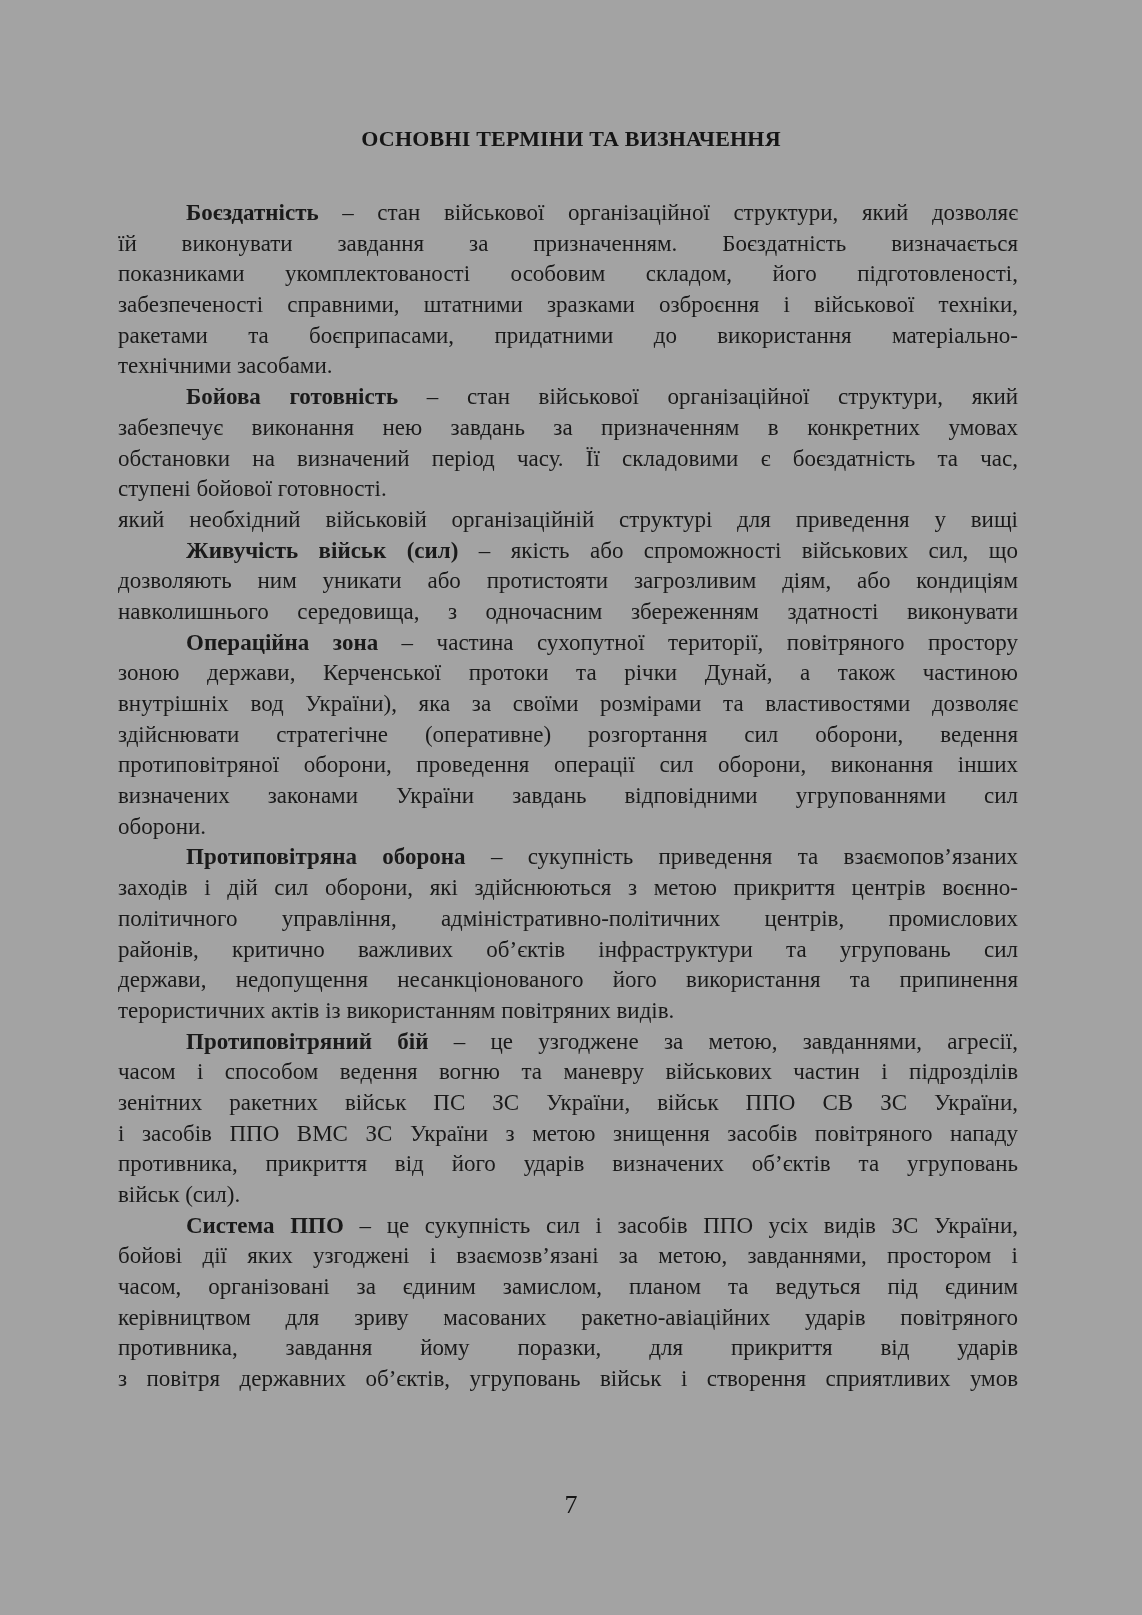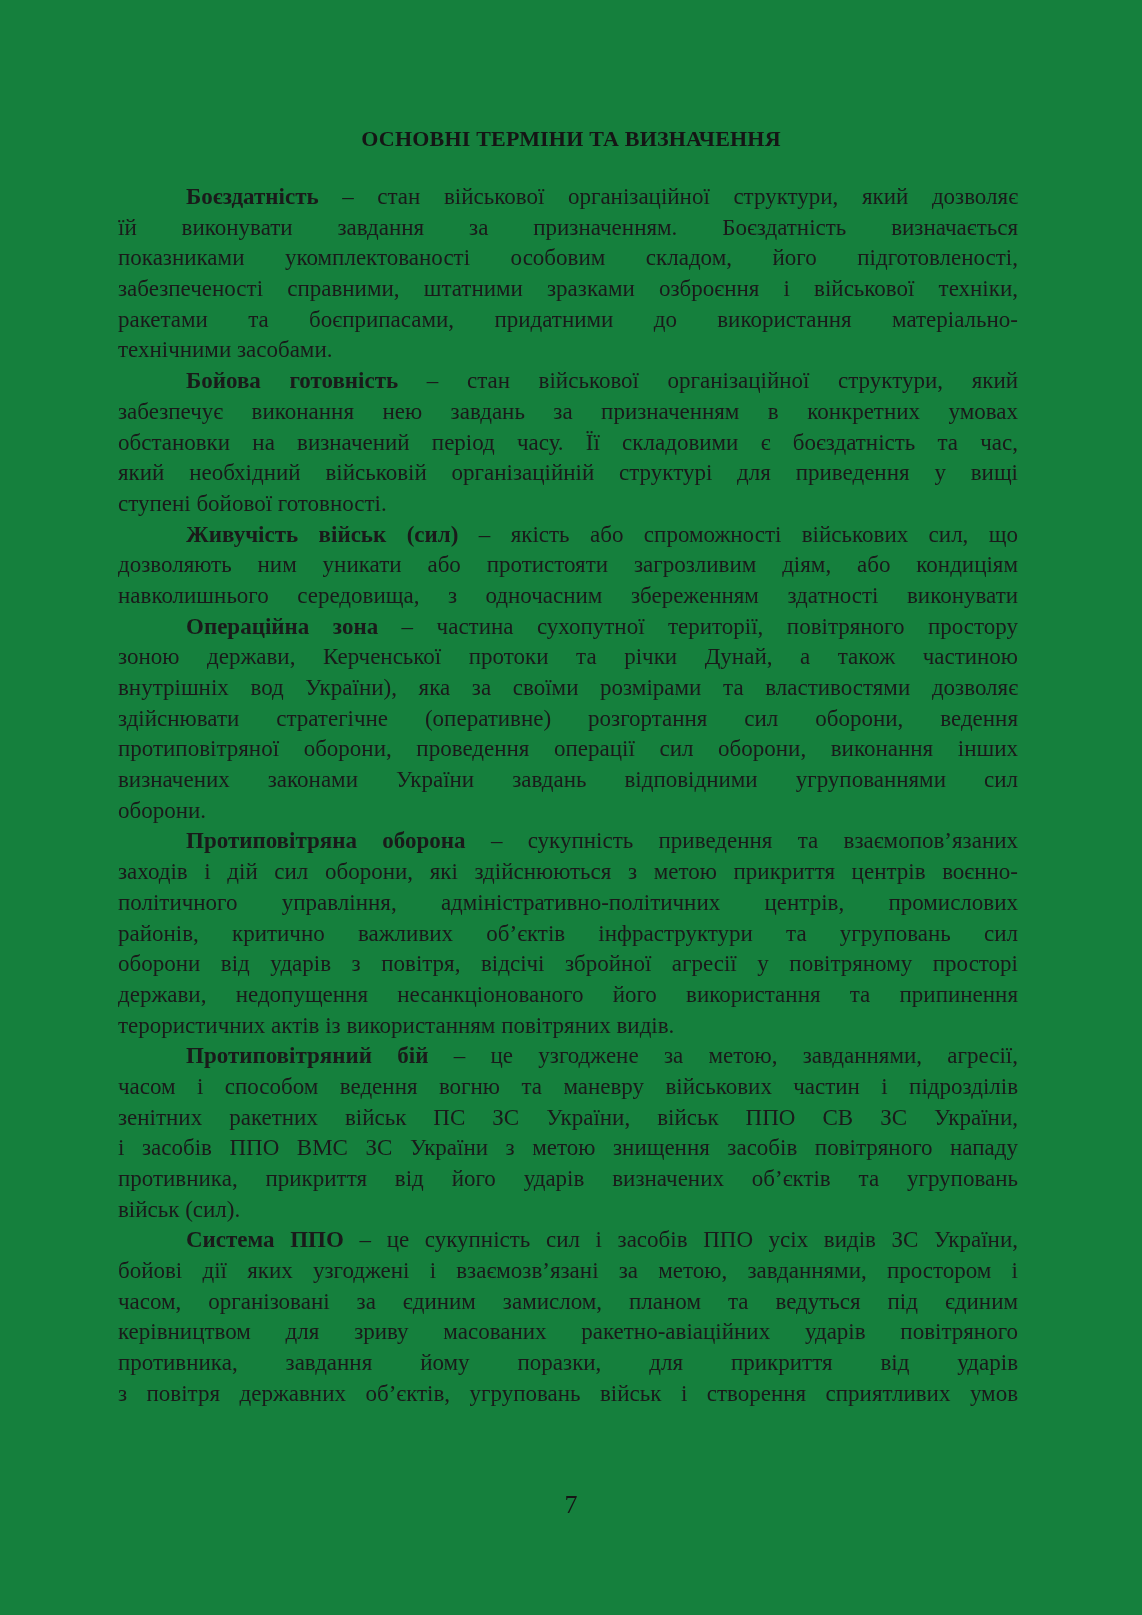--- a/index.html
+++ b/index.html
@@ -13,38 +13,38 @@
       position: relative;
       overflow: hidden;
       font-family: "Liberation Serif", "DejaVu Serif", serif;
       color: #1a1a1a;
     }
     .page {
       position: absolute;
       left: 0; top: 0;
       width: 1142px;
       height: 1615px;
-      background: #15803d;
+      background: #a3a3a3;
     }
     .heading {
       position: absolute;
       top: 126px;
       left: 0;
       width: 1142px;
       text-align: center;
       font-weight: bold;
       font-size: 22px;
       letter-spacing: 0.2px;
       margin: 0;
       color: #151515;
     }
     .body-text {
       position: absolute;
       left: 118px;
-      top: 182px;
+      top: 198px;
       width: 900px;
     }
     .line {
       display: block;
       height: 30.7px;
       line-height: 30.7px;
       font-size: 23px;
       white-space: nowrap;
       text-align: justify;
       text-align-last: justify;
@@ -83,22 +83,22 @@
       <span class="line">показниками укомплектованості особовим складом, його підготовленості,</span>
       <span class="line">забезпеченості справними, штатними зразками озброєння і військової техніки,</span>
       <span class="line">ракетами та боєприпасами, придатними до використання матеріально-</span>
       <span class="line last">технічними засобами.</span>
     </div>
 
     <div>
       <span class="line first"><span class="term">Бойова готовність</span><span> – стан військової організаційної структури, який</span></span>
       <span class="line">забезпечує виконання нею завдань за призначенням в конкретних умовах</span>
       <span class="line">обстановки на визначений період часу. Її складовими є боєздатність та час,</span>
+      <span class="line last">ступені бойової готовності.</span>
       <span class="line">який необхідний військовій організаційній структурі для приведення у вищі</span>
-      <span class="line last">ступені бойової готовності.</span>
     </div>
 
     <div>
       <span class="line first"><span class="term">Живучість військ (сил)</span><span> – якість або спроможності військових сил, що</span></span>
       <span class="line">дозволяють ним уникати або протистояти загрозливим діям, або кондиціям</span>
       <span class="line">навколишнього середовища, з одночасним збереженням здатності виконувати</span>
     </div>
 
     <div>
       <span class="line first"><span class="term">Операційна зона</span><span> – частина сухопутної території, повітряного простору</span></span>
@@ -108,21 +108,20 @@
       <span class="line">протиповітряної оборони, проведення операції сил оборони, виконання інших</span>
       <span class="line">визначених законами України завдань відповідними угрупованнями сил</span>
       <span class="line last">оборони.</span>
     </div>
 
     <div>
       <span class="line first"><span class="term">Протиповітряна оборона</span><span> – сукупність приведення та взаємопов’язаних</span></span>
       <span class="line">заходів і дій сил оборони, які здійснюються з метою прикриття центрів воєнно-</span>
       <span class="line">політичного управління, адміністративно-політичних центрів, промислових</span>
       <span class="line">районів, критично важливих об’єктів інфраструктури та угруповань сил</span>
-      <span class="line">оборони від ударів з повітря, відсічі збройної агресії у повітряному просторі</span>
       <span class="line">держави, недопущення несанкціонованого його використання та припинення</span>
       <span class="line last">терористичних актів із використанням повітряних видів.</span>
     </div>
 
     <div>
       <span class="line first"><span class="term">Протиповітряний бій</span><span> – це узгоджене за метою, завданнями, агресії,</span></span>
       <span class="line">часом і способом ведення вогню та маневру військових частин і підрозділів</span>
       <span class="line">зенітних ракетних військ ПС ЗС України, військ ППО СВ ЗС України,</span>
       <span class="line">і засобів ППО ВМС ЗС України з метою знищення засобів повітряного нападу</span>
       <span class="line">противника, прикриття від його ударів визначених об’єктів та угруповань</span>

